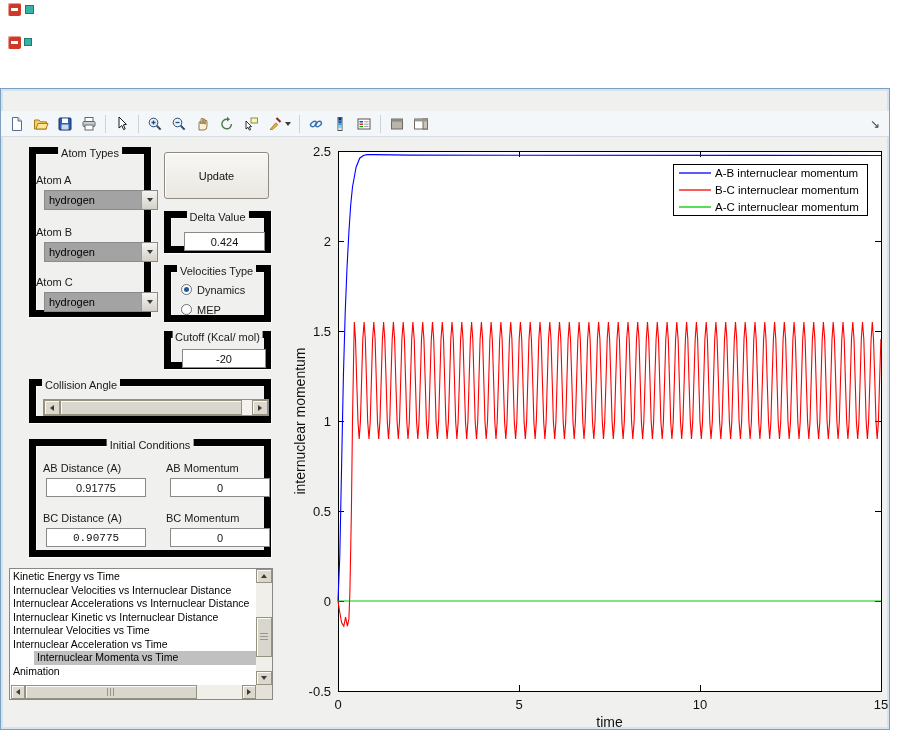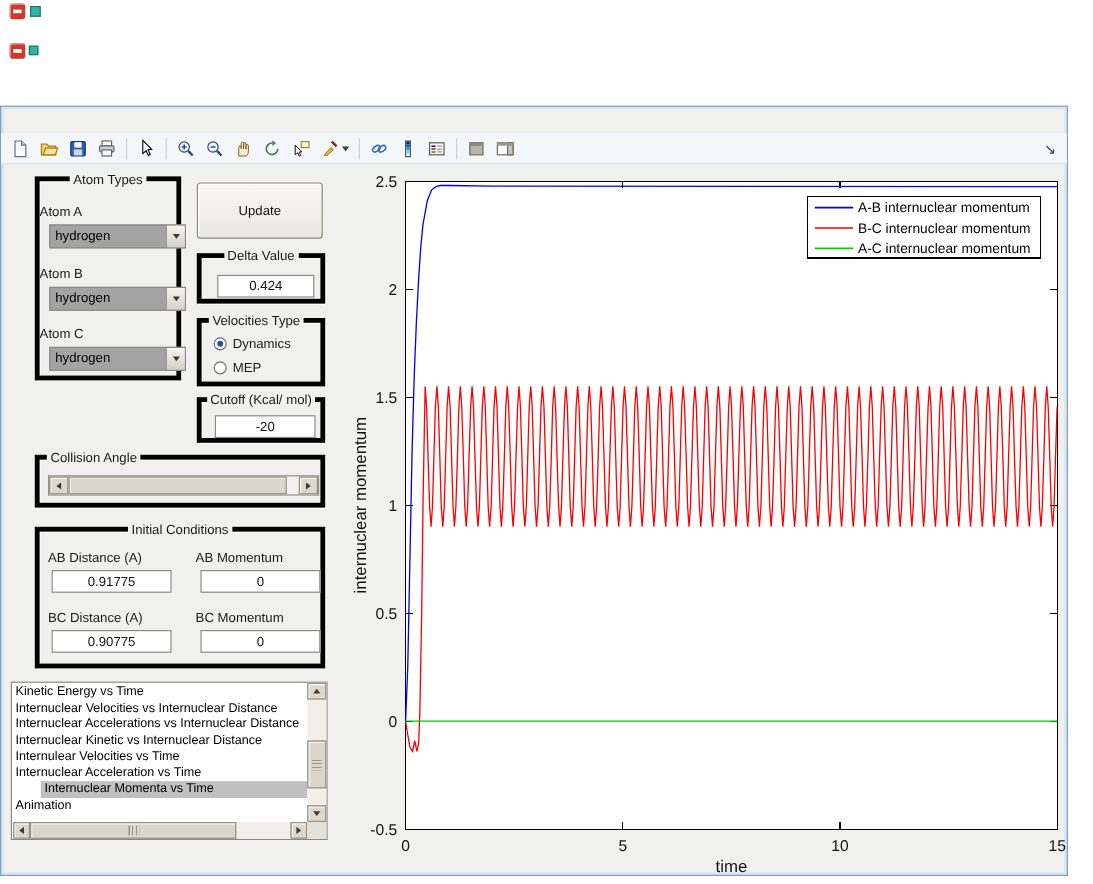--- a/index.html
+++ b/index.html
@@ -29,21 +29,21 @@
 
   
   #toolbar{position:absolute;left:0;top:22px;width:100%;height:26px;background:#f4f7fa;
     border-bottom:1px solid #d8dde3;display:flex;align-items:center;padding:0 5px;gap:2px;}
   .tbtn{width:22px;height:22px;border-radius:3px;display:flex;align-items:center;justify-content:center;flex:0 0 auto;}
   .tbtn.wide{width:30px;gap:2px;}
   .tsep{width:1px;height:18px;background:#ccd2d9;margin:0 3px;flex:0 0 auto;}
   #dockarrow{margin-left:auto;font-size:12px;color:#3a4a58;padding-right:4px;}
 
   
-  .group{position:absolute;border:4px solid #000000;
+  .group{position:absolute;border:7px solid #000000;
     box-shadow:1px 1px 0 rgba(255,255,255,.9), inset 1px 1px 0 rgba(255,255,255,.6);padding-left:16px;}
   .group-title{position:absolute;top:-7px;background:#f0f0ee;padding:0 3px;font-size:11px;
     color:#1a1a1a;white-space:nowrap;line-height:13px;}
   .gt-center{left:50%;transform:translateX(-50%);}
   .gt-left{left:6px;}
   .lbl{position:absolute;font-size:11px;color:#1a1a1a;text-align:left;}
   .tin{position:absolute;height:19px;background:#fff;border:1px solid #8a8a8a;font-size:11px;
     text-align:center;color:#111;font-family:inherit;}
   .combo{position:absolute;width:114px;height:20px;background:#a3a3a3;border:1px solid #8a8a8a;display:flex;}
   .combo-text{flex:1;font-size:11px;line-height:18px;padding-left:4px;overflow:hidden;white-space:nowrap;}
@@ -300,21 +300,21 @@
       </div>
     </div>
 
     <div class="group" style="left:28px;top:350px;width:242px;height:118px">
       <span class="group-title gt-center">Initial Conditions</span>
       <span class="lbl" style="left:7px;top:16px;width:110px">AB Distance (A)</span>
       <input class="tin" style="left: 10px; top: 32px; width: 100px;" value="0.91775">
       <span class="lbl" style="left:130px;top:16px;width:104px">AB Momentum</span>
       <input class="tin" style="left: 134px; top: 32px; width: 100px;" value="0">
       <span class="lbl" style="left:7px;top:66px;width:110px">BC Distance (A)</span>
-      <input class="tin" style="left: 10px; top: 82px; width: 100px;" value="0.90775">
+      <input class="tin" style="left: 10px; top: 82px; width: 100px; font-family: Liberation Mono, monospace;" value="0.90775">
       <span class="lbl" style="left:130px;top:66px;width:104px">BC Momentum</span>
       <input class="tin" style="left: 134px; top: 82px; width: 100px;" value="0">
     </div>
 
     <div id="listbox">
       <div id="listbox-items">
           <div class="lb-item">Kinetic Energy vs Time</div>
           <div class="lb-item">Internuclear Velocities vs Internuclear Distance</div>
           <div class="lb-item">Internuclear Accelerations vs Internuclear Distance</div>
           <div class="lb-item">Internuclear Kinetic vs Internuclear Distance</div>

